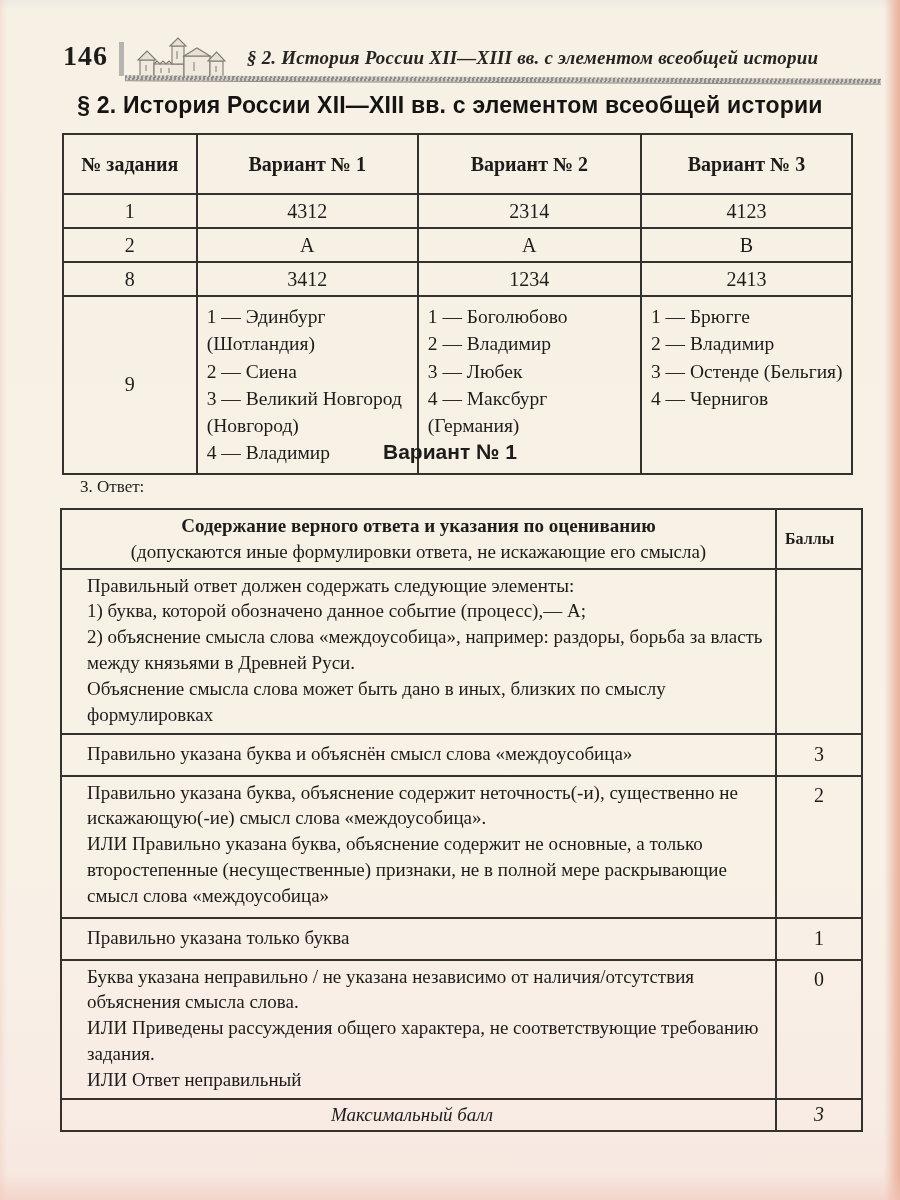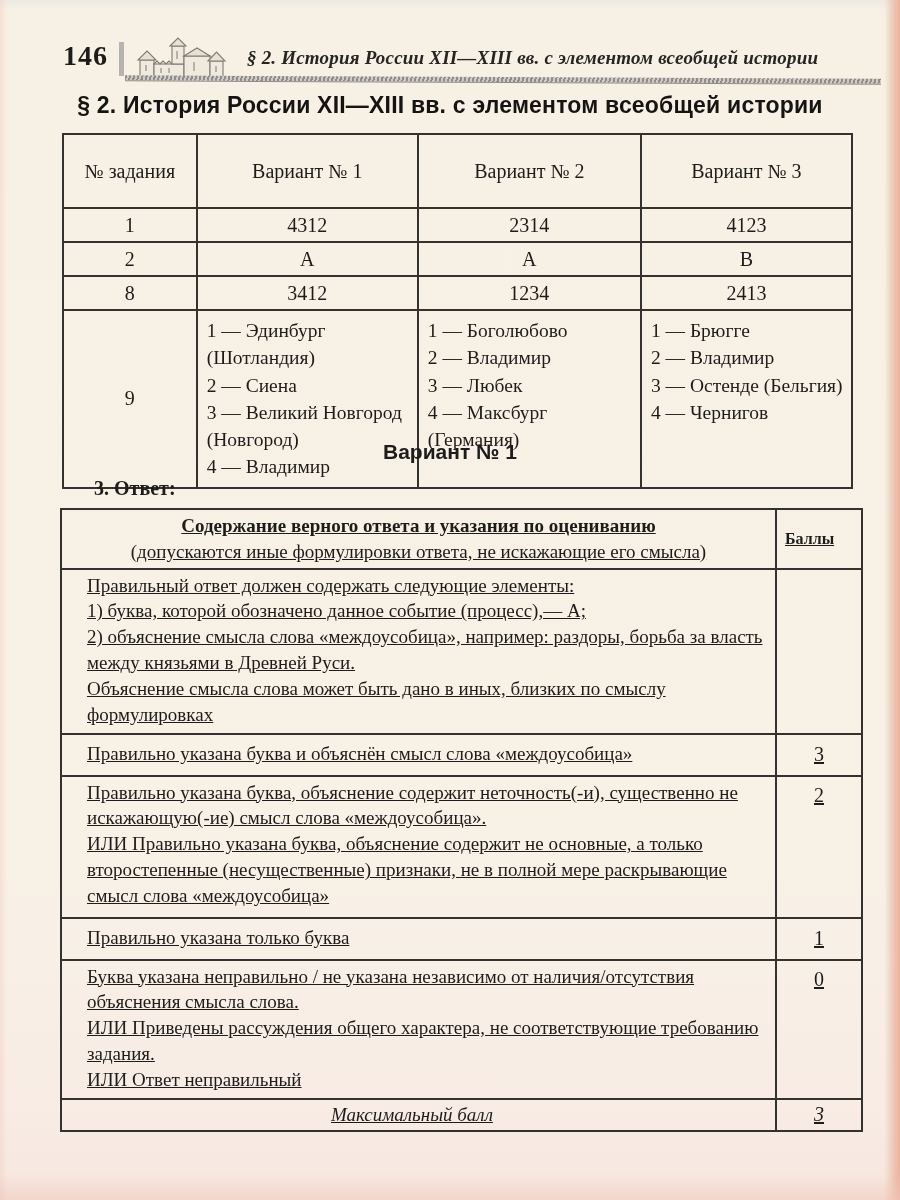--- a/index.html
+++ b/index.html
@@ -34,38 +34,38 @@
   
   .section-heading{left:20px;top:92px;width:860px;text-align:center;
     font-family:"Liberation Sans","DejaVu Sans",sans-serif;
     font-size:23px;font-weight:bold;letter-spacing:.2px;color:#151412;}
 
   table{border-collapse:collapse;table-layout:fixed;}
   td,th{border:2px solid #34322e;}
 
   
   .answers{left:62px;top:133px;width:791px;font-size:20px;}
-  .answers th{font-weight:normal;height:34px;padding:19px 4px;text-align:center;vertical-align:middle;}
+  .answers th{font-weight:bold;height:34px;padding:12px 4px;text-align:center;vertical-align:middle;}
   .answers td{text-align:center;vertical-align:middle;height:30px;padding:1px 4px;}
   .answers .c-task{width:133px;}
   .answers .c-v1{width:220px;}
   .answers .c-v2{width:222px;}
   .answers .c-v3{width:210px;}
   .answers tr.row9 td{height:160px;vertical-align:middle;}
   .answers tr.row9 td.list{
     text-align:left;vertical-align:top;padding:6px 6px 6px 9px;
     font-size:19.5px;line-height:1.4;white-space:pre-line;}
 
   
   .variant-heading{left:20px;top:440px;width:860px;text-align:center;
     font-family:"Liberation Sans","DejaVu Sans",sans-serif;font-size:21px;font-weight:bold;}
-  .answer-label{left:94px;top:477px;font-size:20px;font-weight:bold;}
-
-  
-  .criteria{left:60px;top:508px;width:803px;font-size:19px;line-height:1.36;text-decoration:underline;}
+  .answer-label{left:80px;top:477px;font-size:17px;font-weight:normal;}
+
+  
+  .criteria{left:60px;top:508px;width:803px;font-size:19px;line-height:1.36;}
   .criteria .c-text{width:715px;}
   .criteria .c-score{width:86px;}
   .criteria th{padding:3px 8px;vertical-align:middle;}
   .criteria th .h-main{font-weight:bold;display:block;}
   .criteria th .h-sub{font-weight:normal;display:block;}
   .criteria th.score-h{font-weight:bold;text-align:left;font-size:16px;}
   .criteria td.txt{padding:3px 8px 5px 25px;text-align:left;vertical-align:middle;white-space:pre-line;}
   .criteria td.score{text-align:center;vertical-align:middle;font-size:20px;}
   .criteria tr.tall td{vertical-align:top;}
   .criteria tr.tall td.score{padding-top:5px;}

